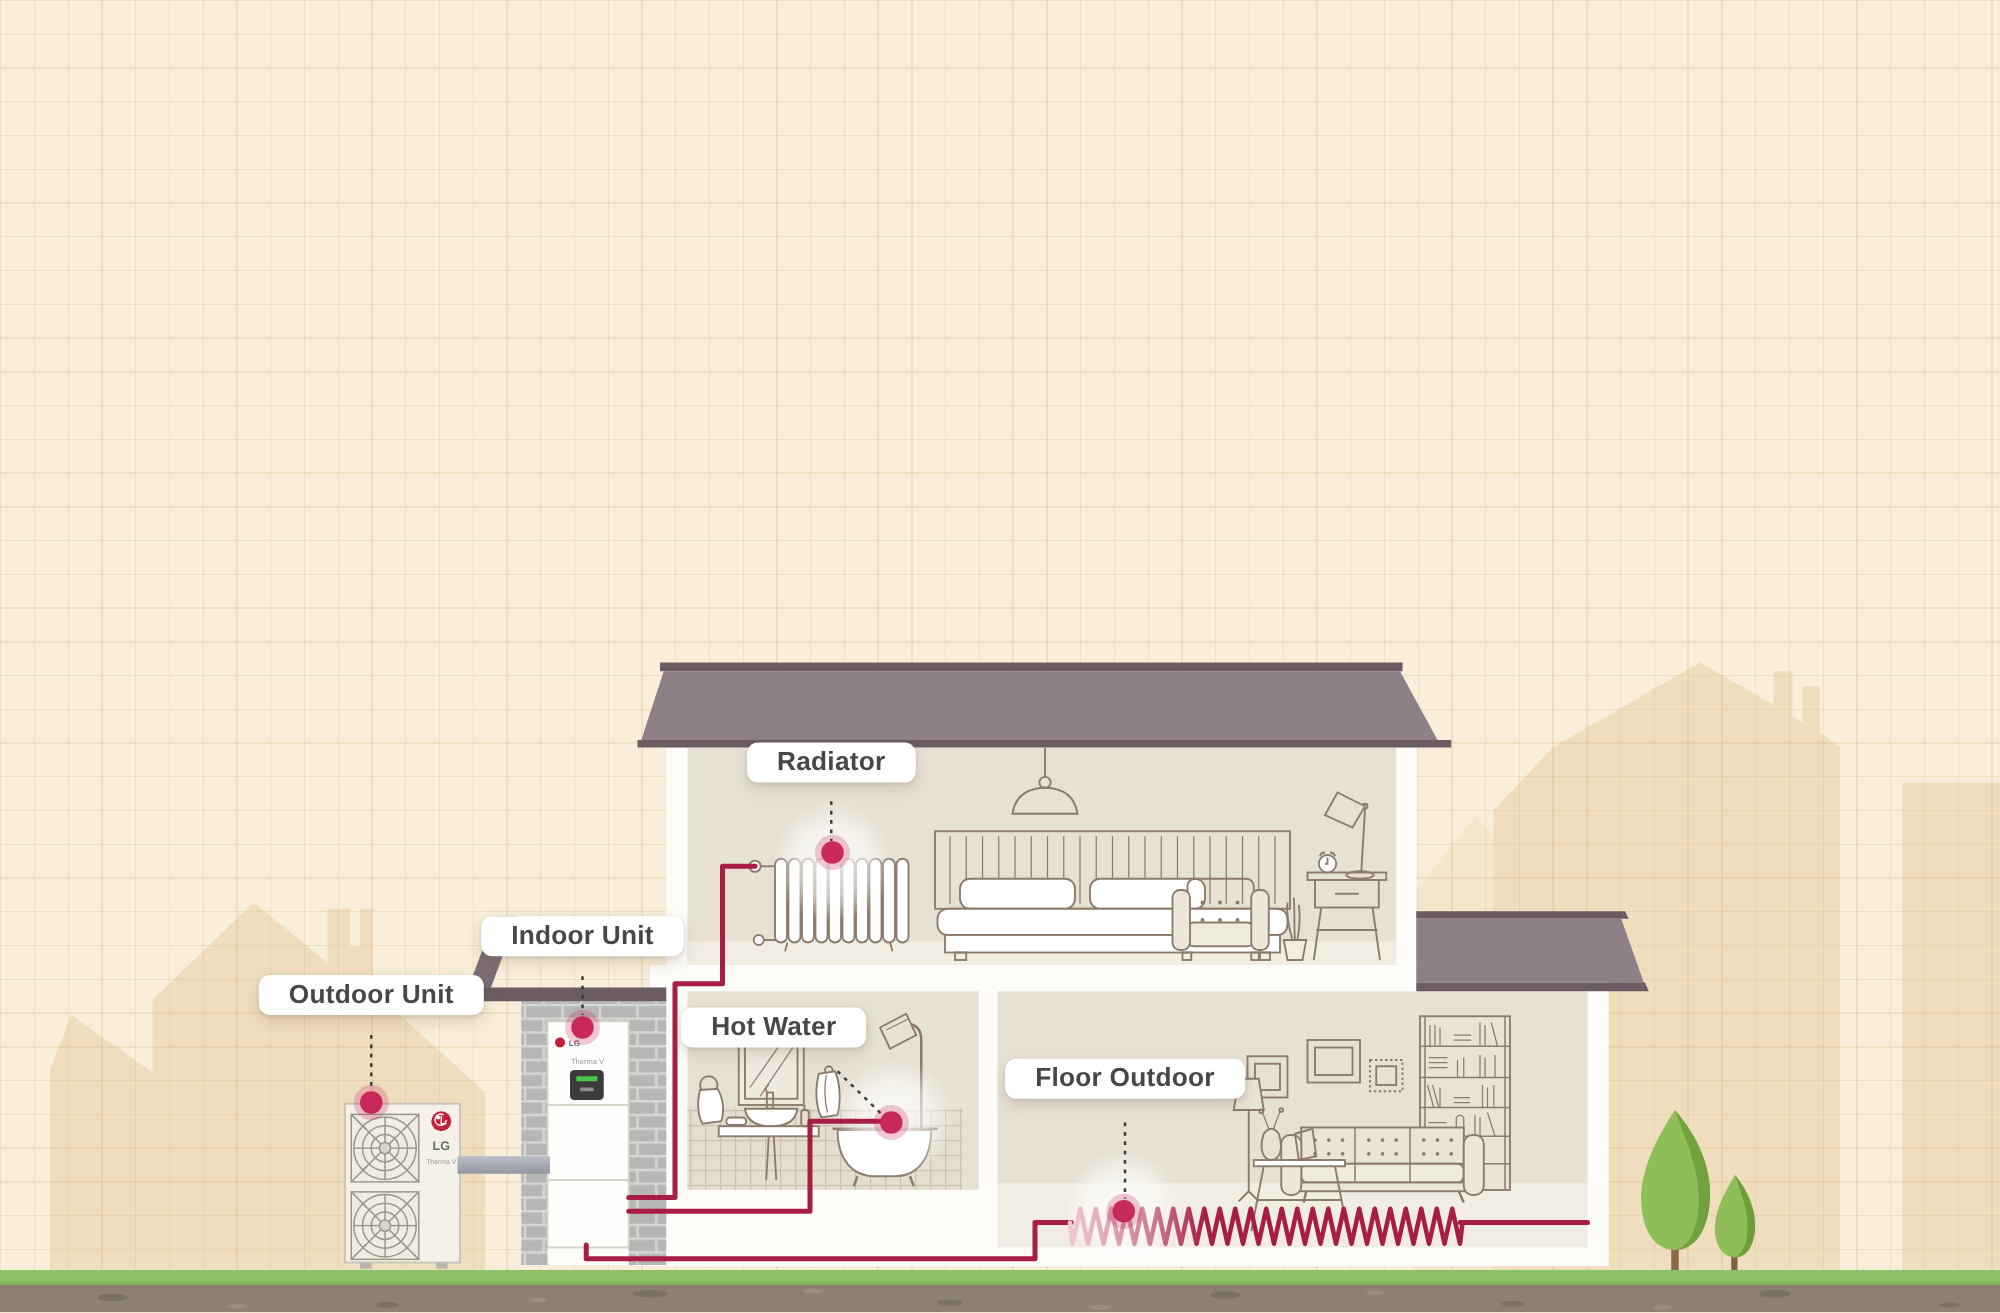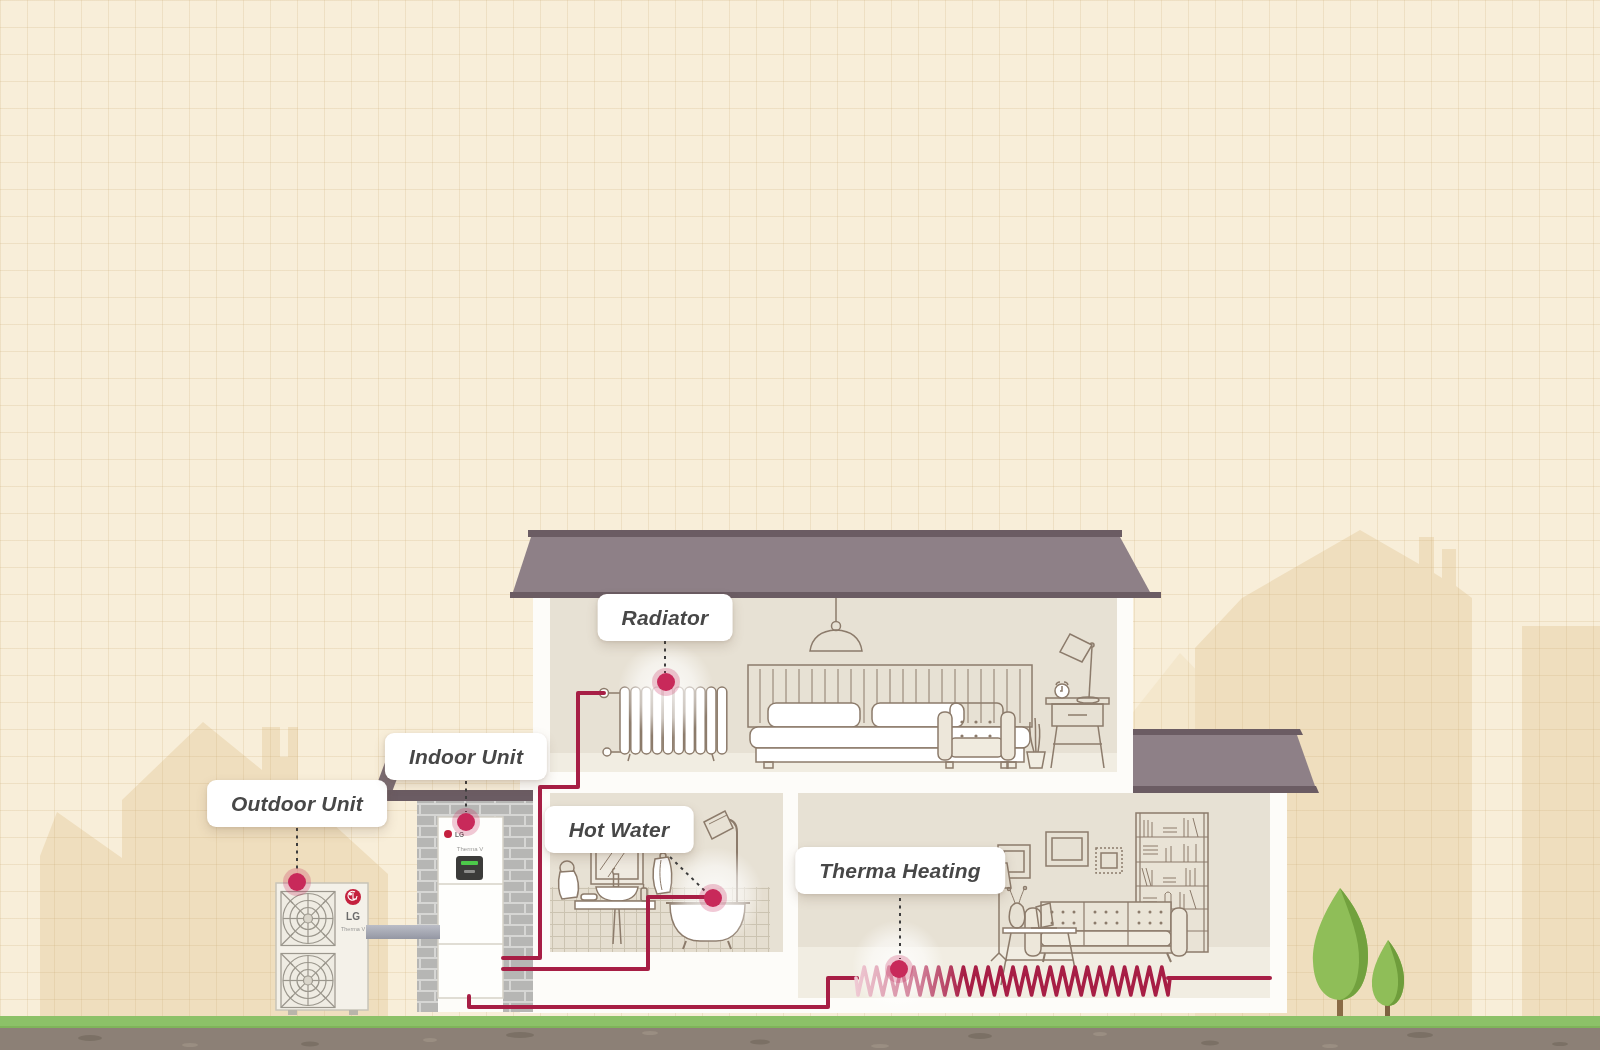--- a/index.html
+++ b/index.html
@@ -3,24 +3,24 @@
 <meta charset="utf-8">
 <style>
   html,body{margin:0;padding:0;background:#F8EED9;}
   #stage{position:relative;width:1600px;height:1050px;overflow:hidden;
          font-family:"Liberation Sans","DejaVu Sans",sans-serif;background:#F8EED9;}
   #stage svg{position:absolute;left:0;top:0;}
   #grid-overlay{position:absolute;left:0;top:0;width:1600px;height:1016px;pointer-events:none;
     background-image:
       repeating-linear-gradient(to right, rgba(203,172,119,.22) 0 1px, transparent 1px 27px),
       repeating-linear-gradient(to bottom, rgba(203,172,119,.22) 0 1px, transparent 1px 27px);}
-  .callout{position:absolute;height:47px;display:flex;align-items:center;justify-content:center;
+  .callout{position:absolute;height:32px;display:flex;align-items:center;justify-content:center;
     padding:0 24px;background:#ffffff;border-radius:9px;color:#474747;font-size:21px;
     font-weight:600;letter-spacing:.2px;white-space:nowrap;transform:translateX(-50%);
-    box-shadow:0 5px 12px rgba(110,85,65,.20), 0 1px 3px rgba(110,85,65,.12);z-index:30;font-style:italic;}
+    box-shadow:0 5px 12px rgba(110,85,65,.20), 0 1px 3px rgba(110,85,65,.12);z-index:30;}
 </style>
 </head>
 <body>
 
 <div id="stage">
 
   <svg width="1600" height="1050">
     <g fill="#F4E7CC">
       <path d="M1130,1016 V716 L1180,653 L1230,705 L1230,1016 Z"></path>
     </g>
@@ -413,14 +413,14 @@
         <circle cx="899" cy="969" r="14" fill="rgba(200,41,90,0.25)"></circle>
           <circle cx="899" cy="969" r="9" fill="#C8295A"></circle>
       </g>
     </g>
   </svg>
 
   <div class="callout" style="left:665px;top:594px;">Radiator</div>
   <div class="callout" style="left:297px;top:780px;">Outdoor Unit</div>
   <div class="callout" style="left:466px;top:733px;">Indoor Unit</div>
   <div class="callout" style="left:619px;top:768px;margin-top:38px;">Hot Water</div>
-  <div class="callout" style="left:900px;top:847px;">Therma Heating</div>
+  <div class="callout" style="left:900px;top:847px;">Floor Outdoor</div>
 </div>
 
 </body></html>

